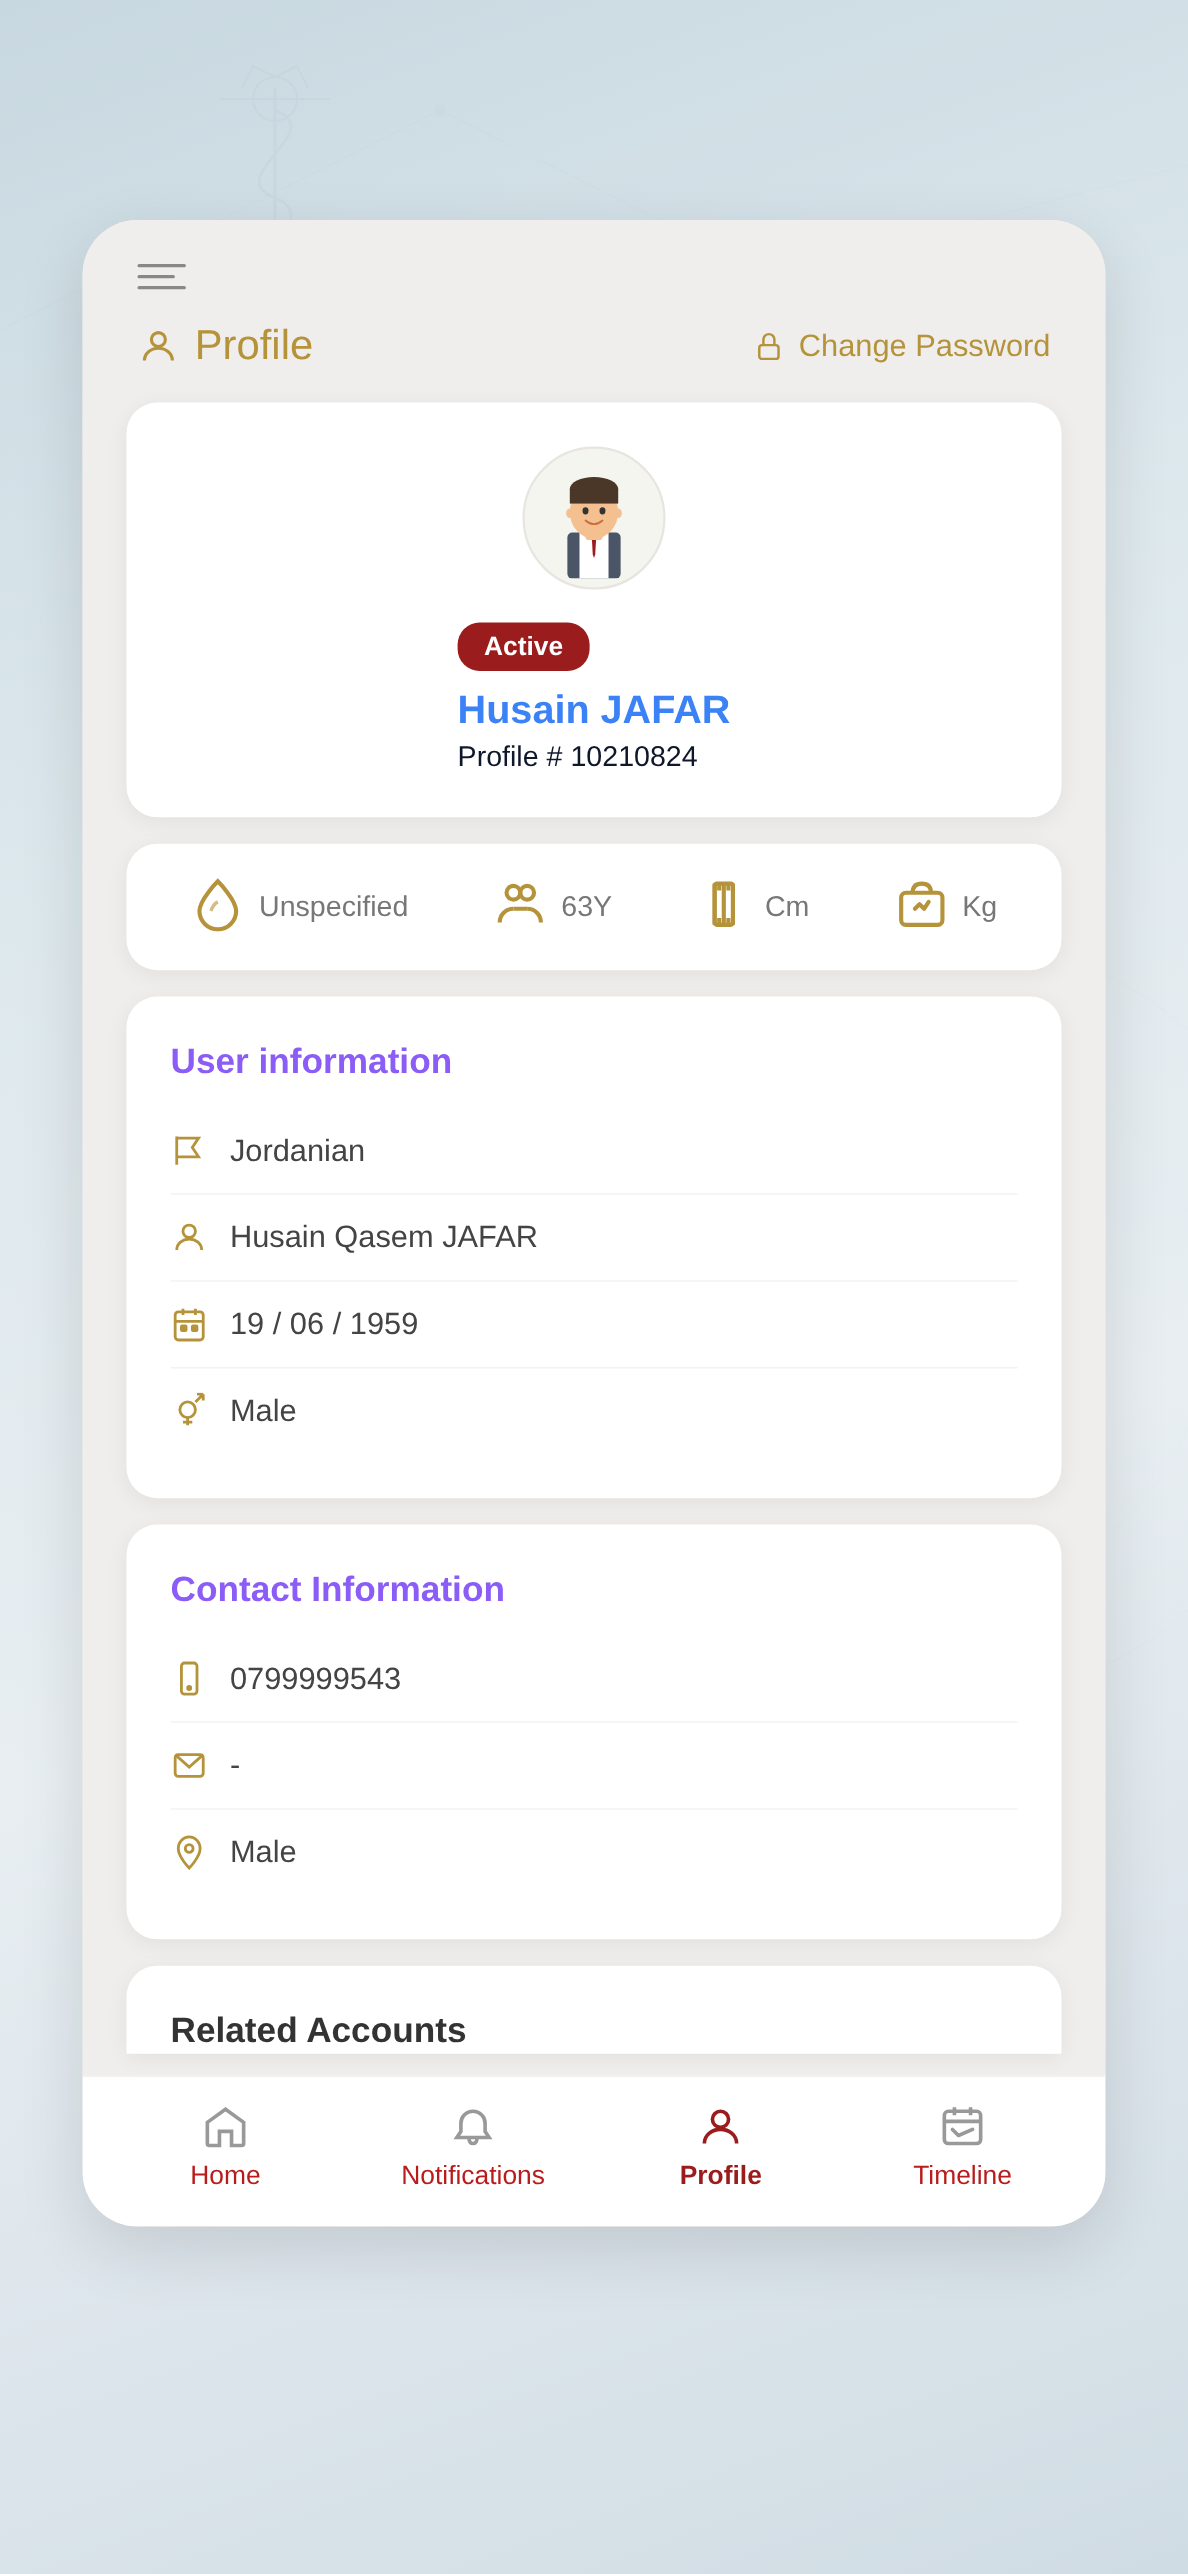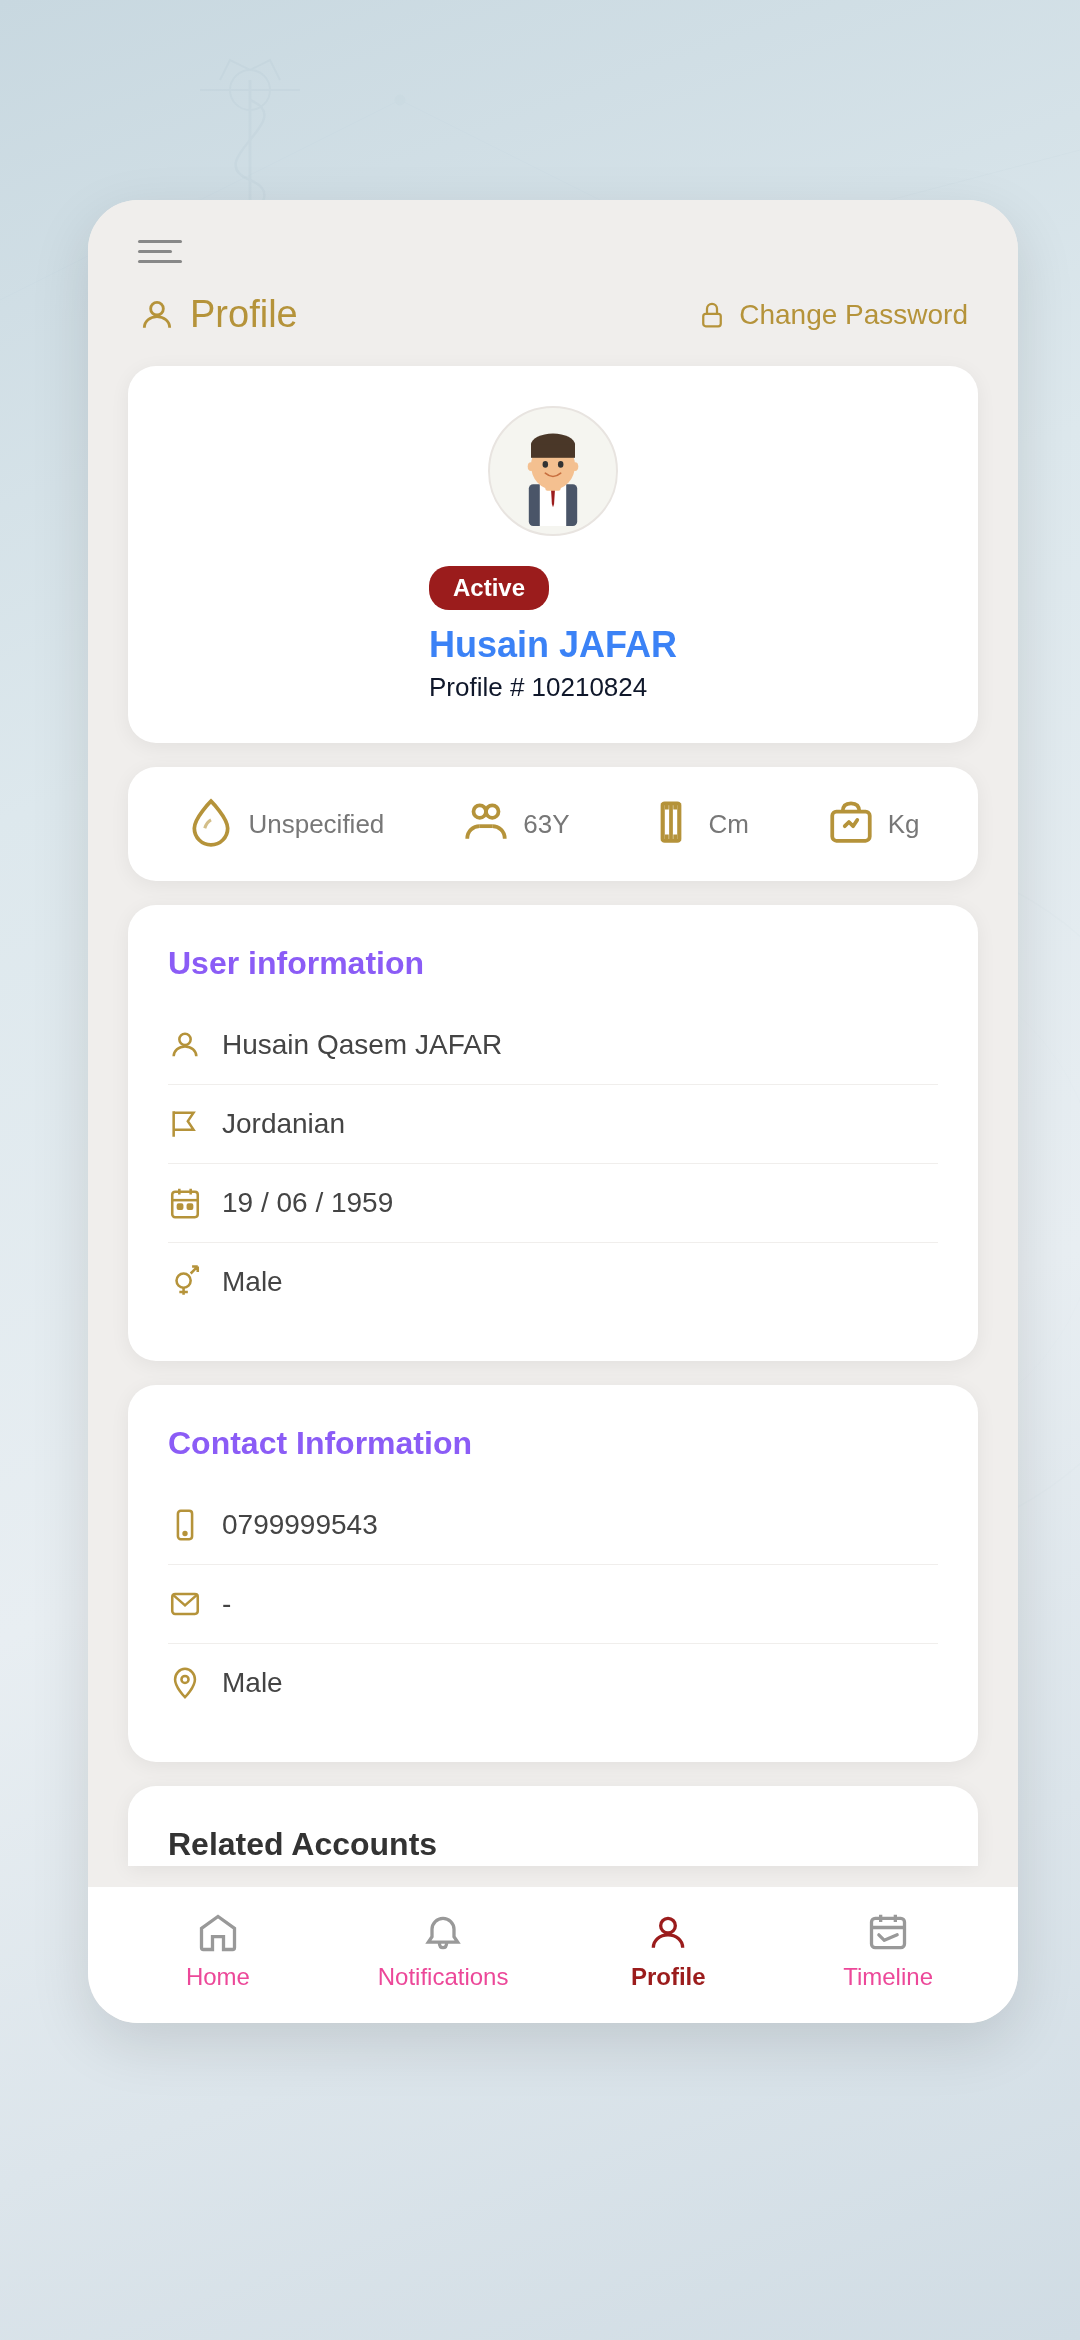--- a/index.html
+++ b/index.html
@@ -27,21 +27,21 @@
 
     .bg-decoration svg {
       width: 100%;
       height: 100%;
     }
 
     
     .app-card {
       position: absolute;
       top: 200px;
-      left: 88px;
+      left: 75px;
       right: 75px;
       width: 930px;
       background: #f0eeec;
       border-radius: 50px;
       padding: 0;
       overflow: hidden;
       box-shadow: 0 20px 60px rgba(0,0,0,0.12);
     }
 
     
@@ -255,21 +255,21 @@
       min-width: 120px;
     }
 
     .nav-item svg {
       width: 44px;
       height: 44px;
     }
 
     .nav-label {
       font-size: 24px;
-      color: #ec4899;
+      color: #b91c1c;
     }
 
     .nav-item.active .nav-label {
       color: #9b1c1c;
     }
 
     .nav-item.active svg {
       color: #9b1c1c;
     }
 
@@ -428,32 +428,32 @@
         <span class="stat-label">Kg</span>
       </div>
 
     </div>
 
     <div class="card">
       <div class="info-card-title">User information</div>
 
       <div class="info-row">
         <svg viewBox="0 0 24 24" fill="none" stroke="#b5933a" stroke-width="1.8">
+          <path d="M4 3 L4 21"></path>
+          <path d="M4 4 L18 4 L14 10 L18 16 L4 16"></path>
+        </svg>
+        <span class="info-row-text">Jordanian</span>
+      </div>
+
+      <div class="info-row">
+        <svg viewBox="0 0 24 24" fill="none" stroke="#b5933a" stroke-width="1.8">
           <circle cx="12" cy="8" r="4"></circle>
           <path d="M4 20c0-4 3.6-7 8-7s8 3 8 7"></path>
         </svg>
         <span class="info-row-text">Husain Qasem JAFAR</span>
-      </div>
-
-      <div class="info-row">
-        <svg viewBox="0 0 24 24" fill="none" stroke="#b5933a" stroke-width="1.8">
-          <path d="M4 3 L4 21"></path>
-          <path d="M4 4 L18 4 L14 10 L18 16 L4 16"></path>
-        </svg>
-        <span class="info-row-text">Jordanian</span>
       </div>
 
       <div class="info-row">
         <svg viewBox="0 0 24 24" fill="none" stroke="#b5933a" stroke-width="1.8">
           <rect x="3" y="4" width="18" height="18" rx="2"></rect>
           <path d="M16 2 L16 6 M8 2 L8 6"></path>
           <path d="M3 10 L21 10"></path>
           <rect x="7" y="13" width="3" height="3" rx="0.5" fill="#b5933a"></rect>
           <rect x="14" y="13" width="3" height="3" rx="0.5" fill="#b5933a"></rect>
         </svg>

